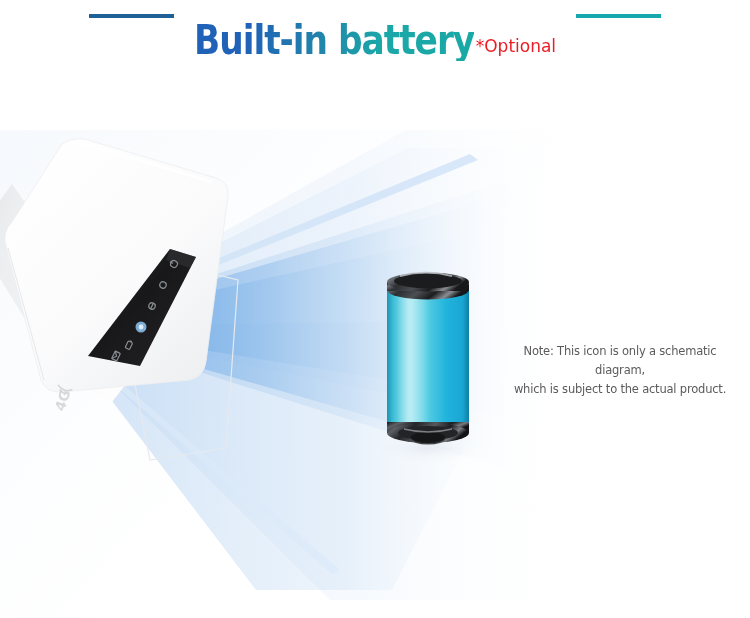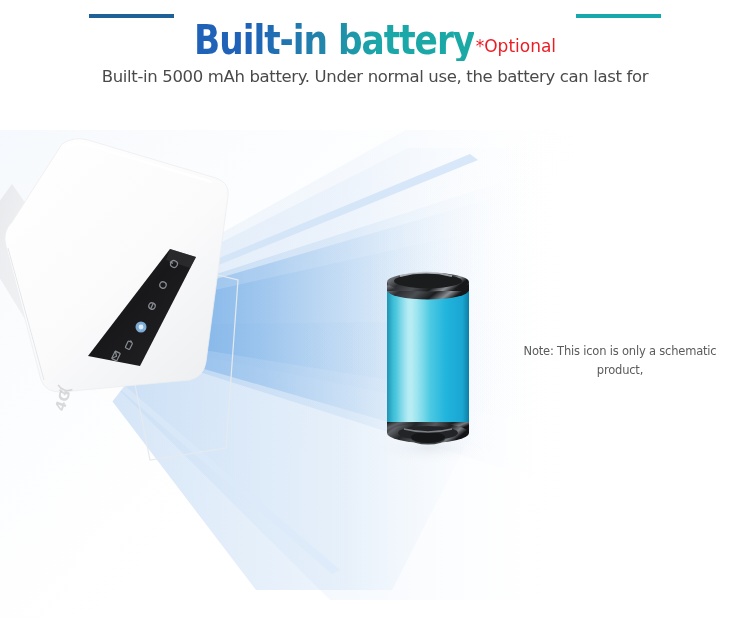--- a/index.html
+++ b/index.html
@@ -131,21 +131,20 @@
 
       <div class="title-block">
         <span class="title-main">Built-in battery</span>
         <span class="title-sup">*Optional</span>
       </div>
 
       <div class="rule rule-right"></div>
     </div>
 
     <div class="subtitle">
-      <span>Built-in 5000 mAh battery. Under normal use, the battery can last for</span>
     </div>
   </div>
 
   <div class="stage">
     <svg width="750" height="488" viewBox="0 0 750 488" xmlns="http://www.w3.org/2000/svg">
       <defs>
 
         <linearGradient id="beamOuter" x1="0" y1="0" x2="1" y2="0">
           <stop offset="0%" stop-color="#bcd7f4" stop-opacity="0.75"></stop>
           <stop offset="55%" stop-color="#d7e6f8" stop-opacity="0.55"></stop>
@@ -344,16 +343,17 @@
           <ellipse cx="428" cy="303" rx="30" ry="7" fill="#232427"></ellipse>
           <ellipse cx="428" cy="309" rx="17" ry="5.5" fill="#3e4145"></ellipse>
           <ellipse cx="428" cy="307.5" rx="17" ry="5.5" fill="#151618"></ellipse>
           <path d="M 404 299 q 24 6 48 0" fill="none" stroke="#b8bdc2" stroke-width="1.6" opacity="0.6"></path>
         </g>
       </g>
     </svg>
   </div>
 
   <div class="note">
-    <span>Note: This icon is only a schematic product,</span>
+    <span>Note: This icon is only a schematic diagram,</span>
+    <span>which is subject to the actual product.</span>
   </div>
 
 </div>
 
 </body></html>

